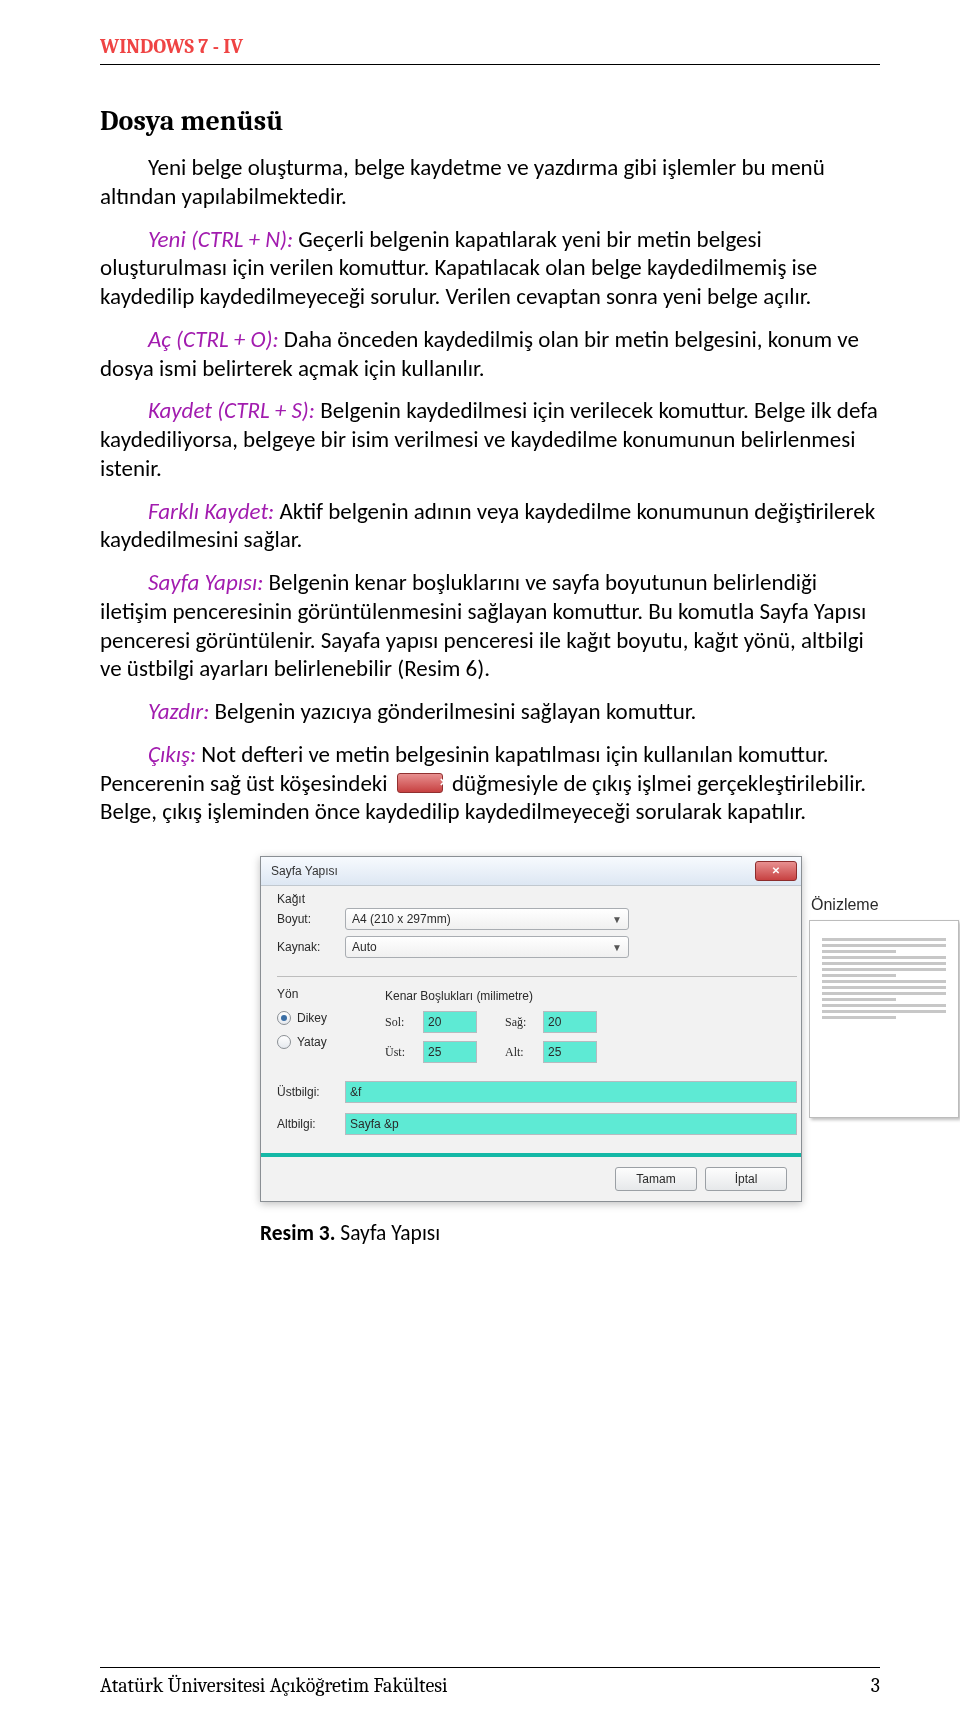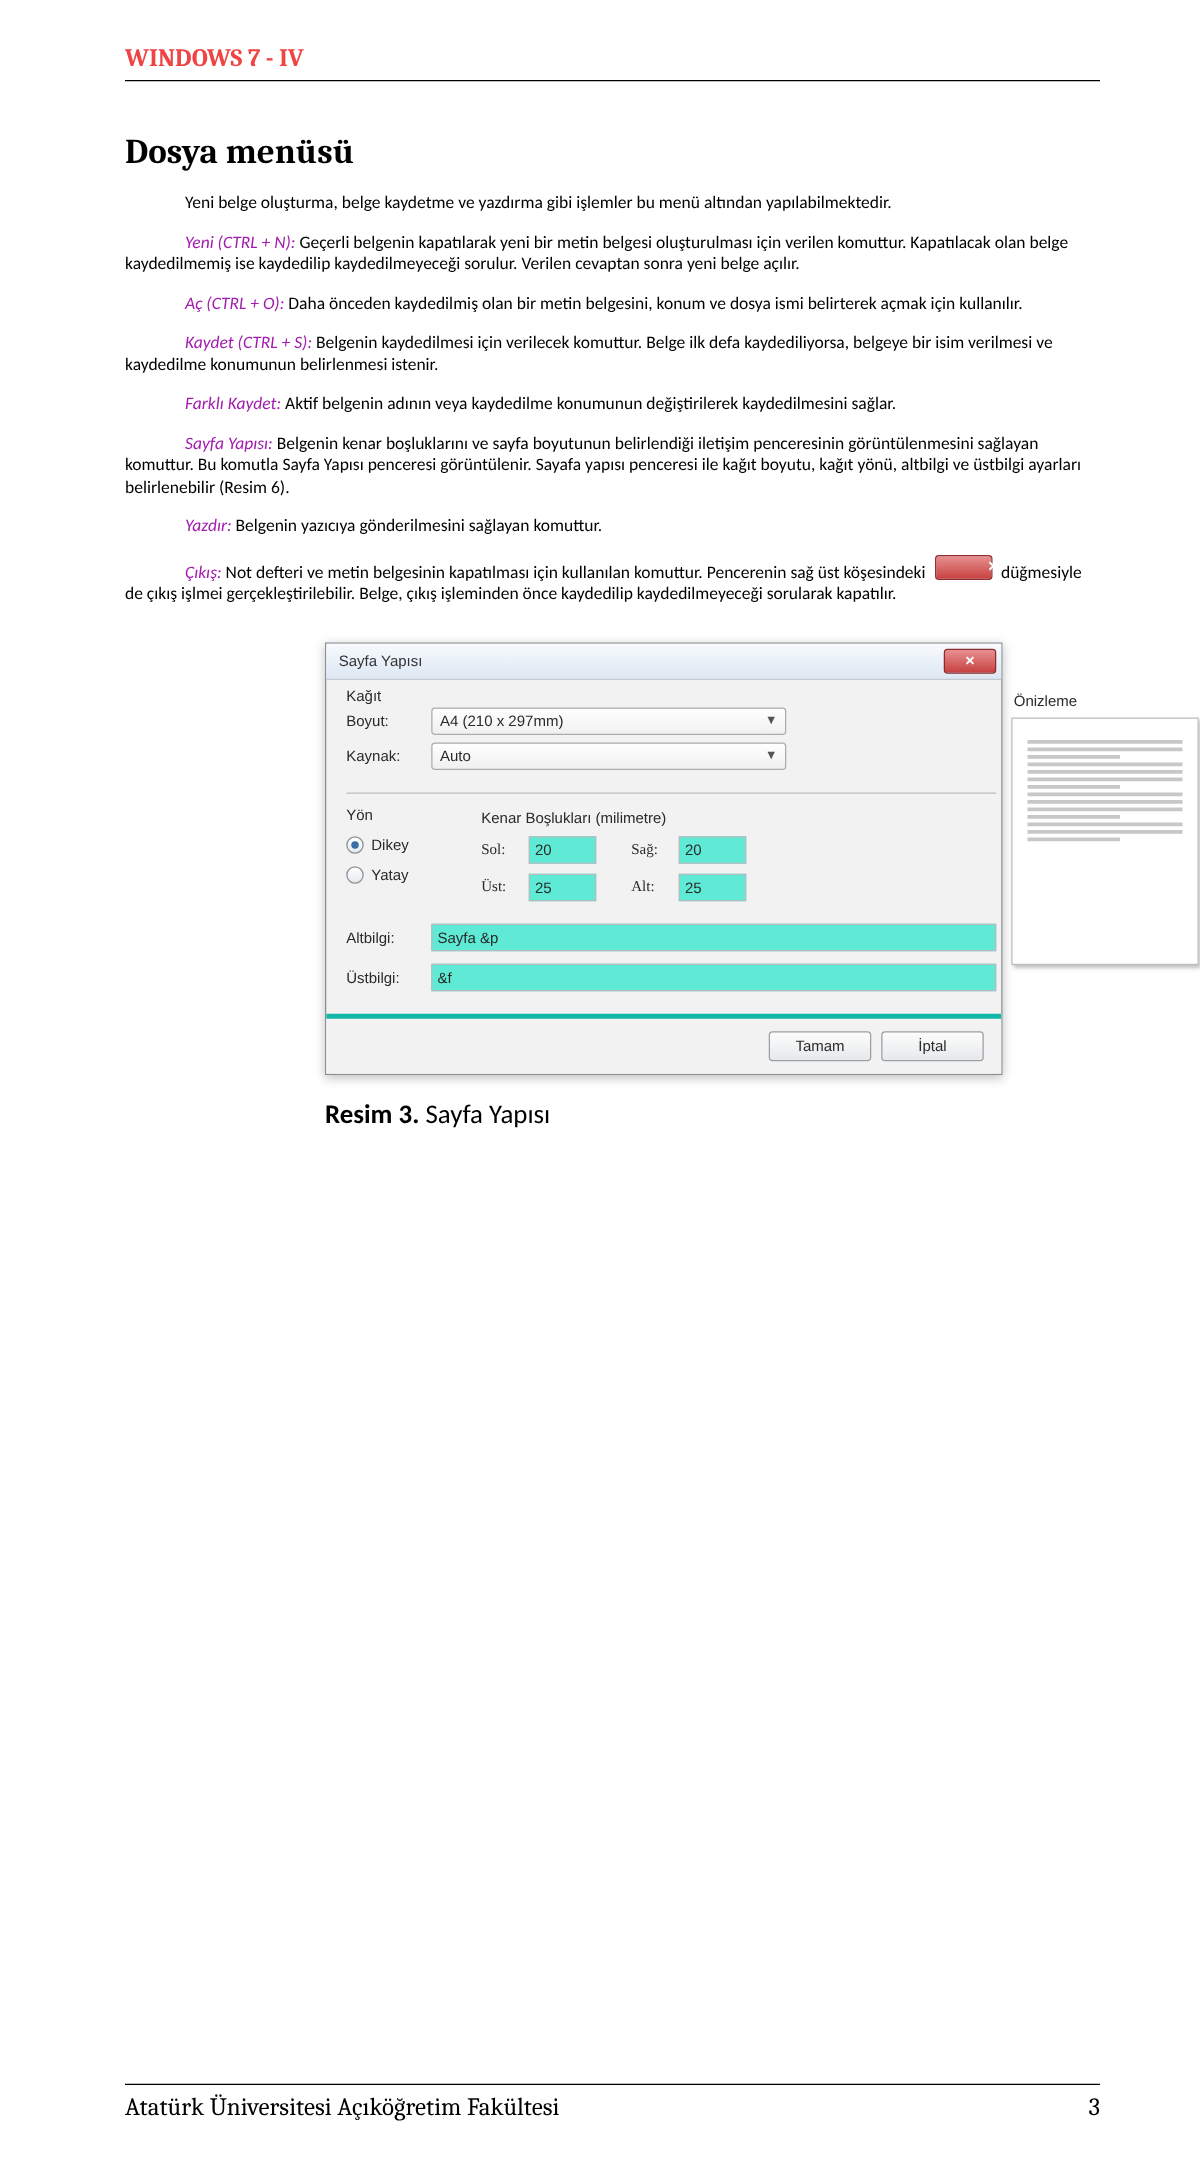--- a/index.html
+++ b/index.html
@@ -25,21 +25,21 @@
     margin-bottom: 40px;
   }
   h2 {
     font-family: Cambria, Georgia, serif;
     font-size: 28px;
     font-weight: bold;
     margin: 0 0 16px 0;
   }
   p {
     font-family: Calibri, Arial, sans-serif;
-    font-size: 14px;
+    font-size: 23px;
     line-height: 1.25;
     margin: 0 0 14px 0;
     text-align: left;
   }
   .indent {
     text-indent: 48px;
   }
   .term {
     font-style: italic;
     color: #a21caf;
@@ -203,21 +203,21 @@
     align-items: center;
     gap: 10px;
     margin: 8px 0;
   }
   .margin-row .mlbl {
     width: 28px;
     font-size: 12px;
     font-family: Liberation Serif, serif;
   }
   .preview-title {
-    font-size: 12px;
+    font-size: 16px;
     margin-bottom: 6px;
     padding-left: 2px;
   }
   .preview-box {
     width: 124px; height: 168px;
     background: #fff;
     border: 1px solid #bcbcbc;
     box-shadow: 2px 2px 3px rgba(0,0,0,0.25);
     margin-top: 4px;
     position: relative;
@@ -359,26 +359,26 @@
                     <span class="mlbl">Üst:</span>
                     <span class="text-input small">25</span>
                     <span class="mlbl" style="margin-left:18px;">Alt:</span>
                     <span class="text-input small">25</span>
                   </div>
                 </div>
               </div>
             </div>
 
             <div class="footer-row">
+              <span class="lbl-wide">Üstbilgi:</span>
+              <span class="text-input long">&amp;f</span>
+            </div>
+            <div class="footer-row">
               <span class="lbl-wide">Altbilgi:</span>
               <span class="text-input long">Sayfa &amp;p</span>
-            </div>
-            <div class="footer-row">
-              <span class="lbl-wide">Üstbilgi:</span>
-              <span class="text-input long">&amp;f</span>
             </div>
           </div>
 
           <div style="width:150px;">
             <div class="preview-title">Önizleme</div>
             <div class="preview-box">
               <div class="ln"></div>
                 <div class="ln"></div>
                 <div class="ln short"></div>
               <div class="ln"></div>

